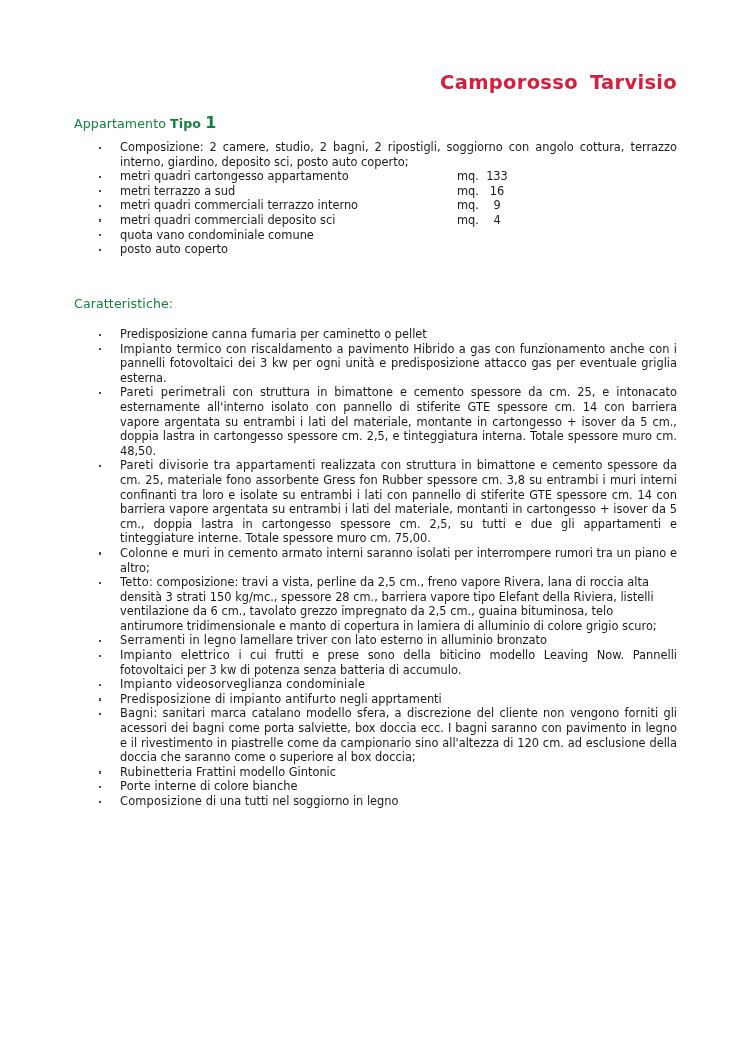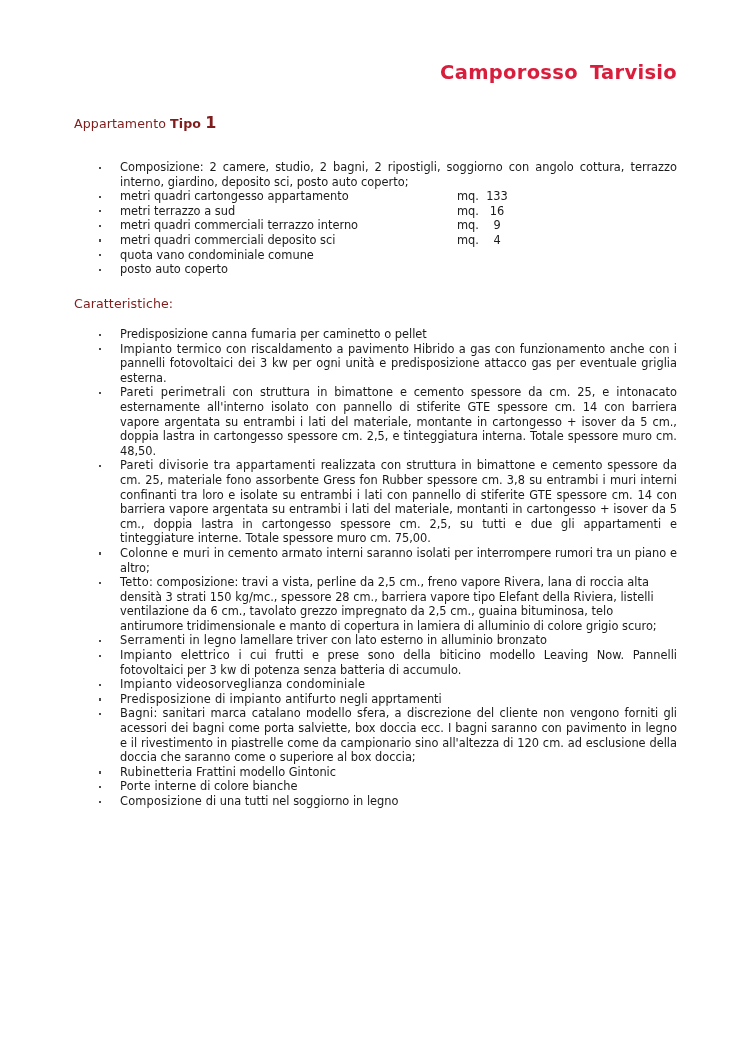--- a/index.html
+++ b/index.html
@@ -21,38 +21,38 @@
     height: 1050px;
     box-sizing: border-box;
     background: #fff;
     overflow: hidden;
   }
 
   
   .doc-title {
     position: absolute;
     left: 0;
-    top: 62px;
+    top: 72px;
     width: 677px;
     text-align: right;
     font-family: "DejaVu Sans", "Liberation Sans", sans-serif;
     font-weight: bold;
     font-size: 19.5px;
     letter-spacing: 0.3px;
     word-spacing: 5px;
     color: #D81E3C;
     line-height: 1.1;
   }
 
   
   .section-heading {
     position: absolute;
     left: 74px;
     font-size: 12.6px;
-    color: #7f1d1d;
+    color: #15803d;
     font-weight: normal;
     letter-spacing: 0.1px;
     white-space: nowrap;
   }
   .section-heading .bold {
     font-weight: bold;
   }
   .section-heading .numbig {
     font-weight: bold;
     font-size: 16px;
@@ -63,21 +63,21 @@
 
   
   .bullet-list {
     position: absolute;
     left: 96px;
     width: 581px;       
     margin: 0;
     padding: 0;
     list-style: none;
   }
-  #list-composizione { top: 160px; }
+  #list-composizione { top: 140px; }
   #list-caratteristiche { top: 327px; }
 
   .bullet-item {
     position: relative;
     padding-left: 24px;
     font-size: 11.4px;
     line-height: 14.6px;
     color: #1a1a1a;
     text-align: justify;
     margin: 0 0 0 0;

